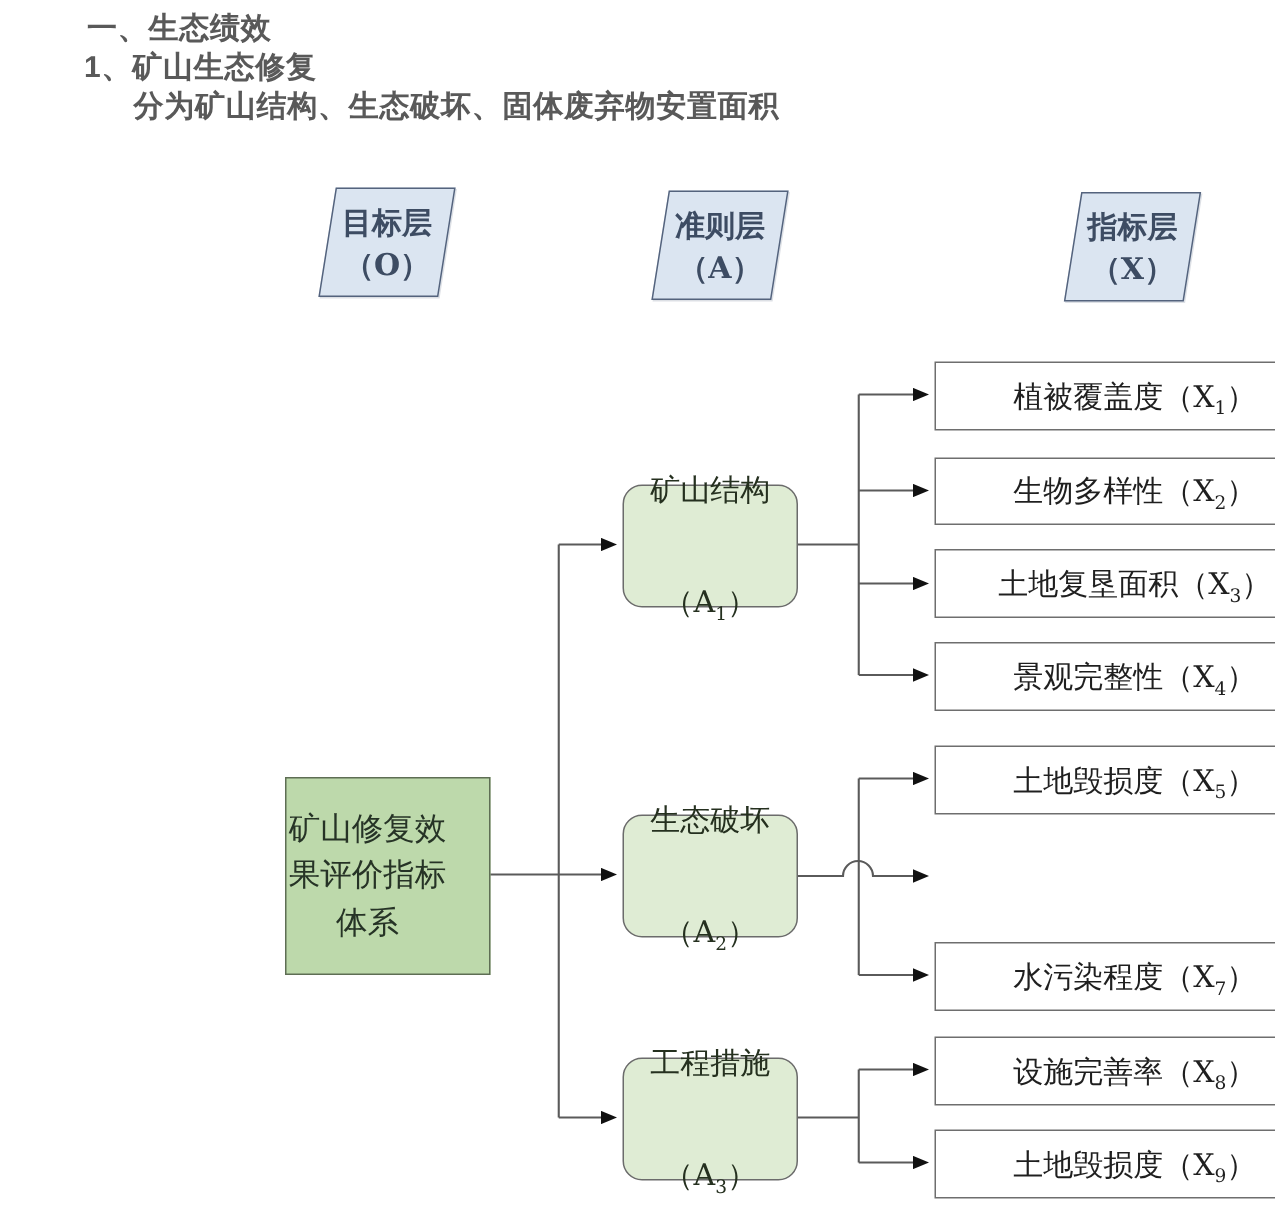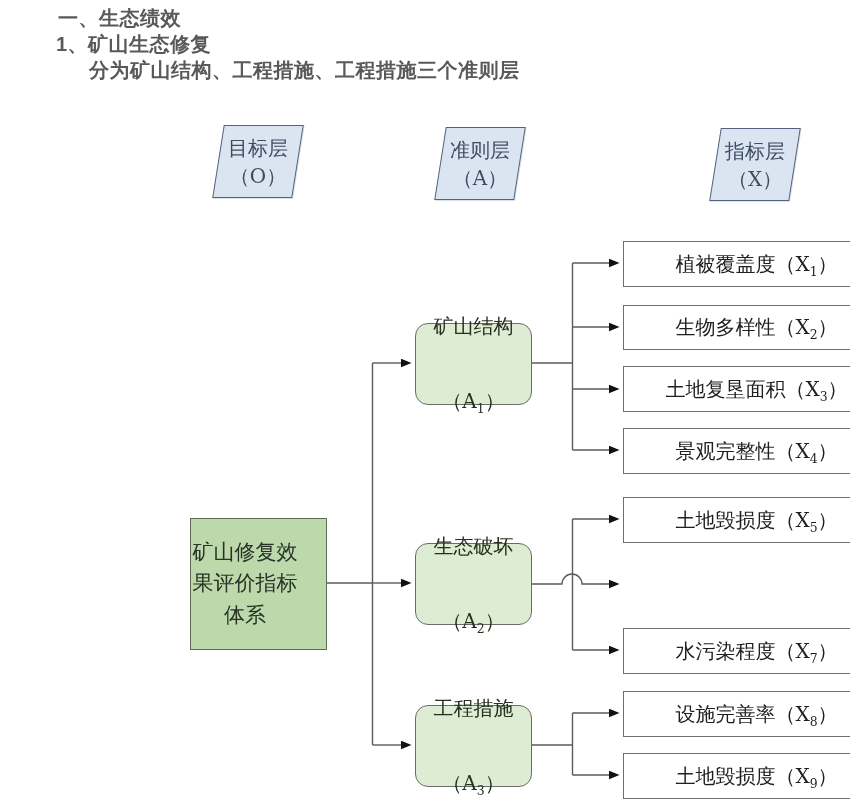--- a/index.html
+++ b/index.html
@@ -4,21 +4,21 @@
 <style>
   html,body{margin:0;padding:0;background:#ffffff;}
   .page{position:relative;width:850px;height:811px;background:#ffffff;overflow:hidden;
         font-family:"Liberation Sans",sans-serif;margin-left:48px;}
   
   .heading{position:absolute;font-weight:bold;color:#595959;font-size:20px;letter-spacing:.5px;white-space:nowrap;}
   
   .wires{position:absolute;left:0;top:0;width:850px;height:811px;}
   .wires path{stroke:#5a5a5a;stroke-width:1.4;fill:none;}
   
-  .para{position:absolute;width:80px;height:73px;}
+  .para{position:absolute;width:80px;height:73px;font-weight:bold;}
   .para .skin{position:absolute;left:0;top:0;right:0;bottom:0;background:#dbe5f1;
         border:1.6px solid #54637d;transform:skewX(-9deg);box-shadow:1px 1px 0 rgba(120,130,150,.25);}
   .para .lbl{position:relative;width:100%;height:100%;display:flex;flex-direction:column;
         align-items:center;justify-content:center;font-family:"DejaVu Serif",serif;
         color:#3d4c63;font-size:20px;line-height:1.4;}
   
   .goal{position:absolute;left:142px;top:518px;width:135px;height:130px;background:#bdd9ab;
         border:1.8px solid #5e6e54;display:flex;align-items:center;}
   .goal .lbl{width:108px;font-family:"DejaVu Serif",serif;font-size:21px;line-height:1.48;
         color:#263326;text-align:center;word-break:break-all;}
@@ -34,21 +34,21 @@
   sub{font-size:0.62em;line-height:0;}
   .code{white-space:nowrap;}
 </style>
 </head>
 <body>
 
 <div class="page">
 
   <div class="heading" style="left:10px;top:5px">一、生态绩效</div>
   <div class="heading" style="left:8px;top:31px">1、矿山生态修复</div>
-  <div class="heading" style="left:41px;top:57px">分为矿山结构、工程措施、工程措施三个准则层</div>
+  <div class="heading" style="left:41px;top:57px">分为矿山结构、生态破坏、固体废弃物安置面积</div>
 
   <svg class="wires" viewBox="0 0 850 811" aria-hidden="true">
     <defs>
       <marker id="arrow" markerWidth="11" markerHeight="9" refX="0.5" refY="4.5" orient="auto" markerUnits="userSpaceOnUse">
         <path d="M0 0 L11 4.5 L0 9 Z" style="fill:#111;stroke:none"></path>
       </marker>
     </defs>
 
     <path d="M277 583 H324"></path>
     <path d="M324.5 363 V745"></path>

